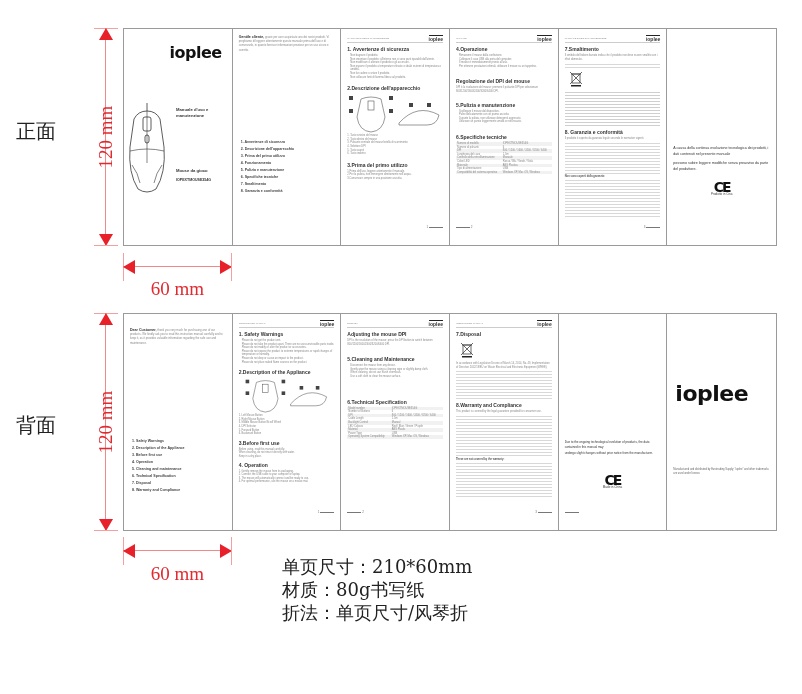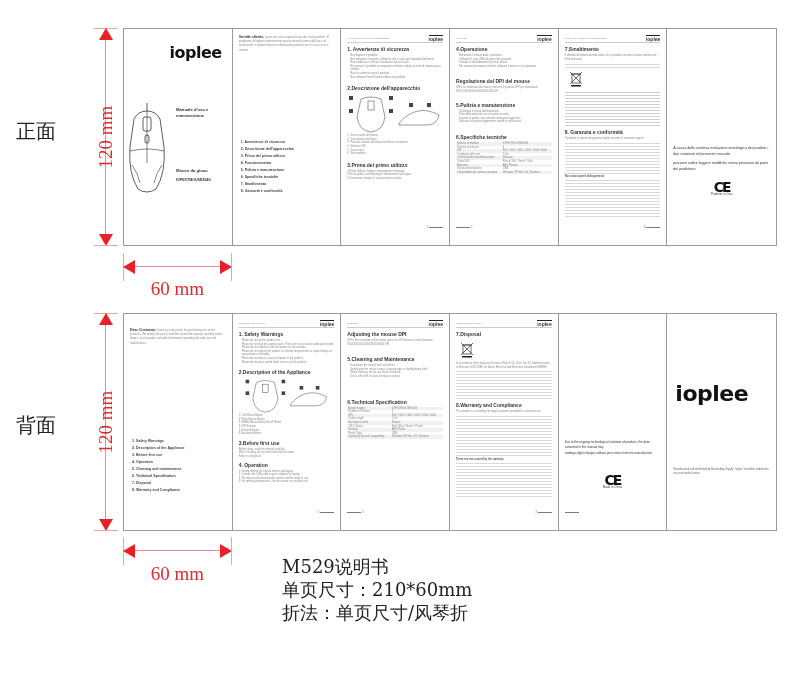--- a/index.html
+++ b/index.html
@@ -401,16 +401,16 @@
     <div class="pageno left"><span class="rule"></span></div>
   </div>
 
   <div class="panel">
     <div class="logo" style="position:absolute;left:8px;top:78px;font-size:22px;">ioplee</div>
     <div style="position:absolute;left:6px;right:6px;top:154px;font-size:2.6px;line-height:3.8px;color:#666;">Manufactured and distributed by Eurotrading Supply; "ioplee" and other trademarks are used under license.</div>
   </div>
 </div>
 
 <div class="info-block">
-  <div>M529说明书</div>
   <div>单页尺寸：210*60mm</div>
+  <div>材质：80g书写纸</div>
   <div>折法：单页尺寸/风琴折</div>
 </div>
 
 </body></html>

